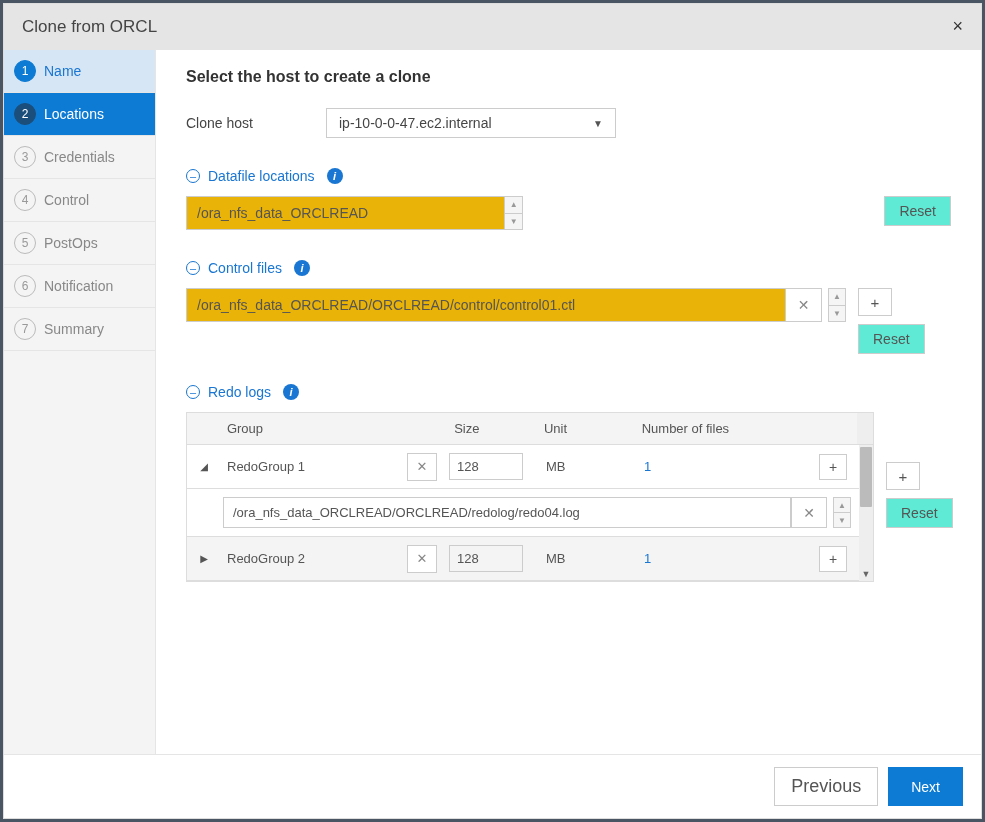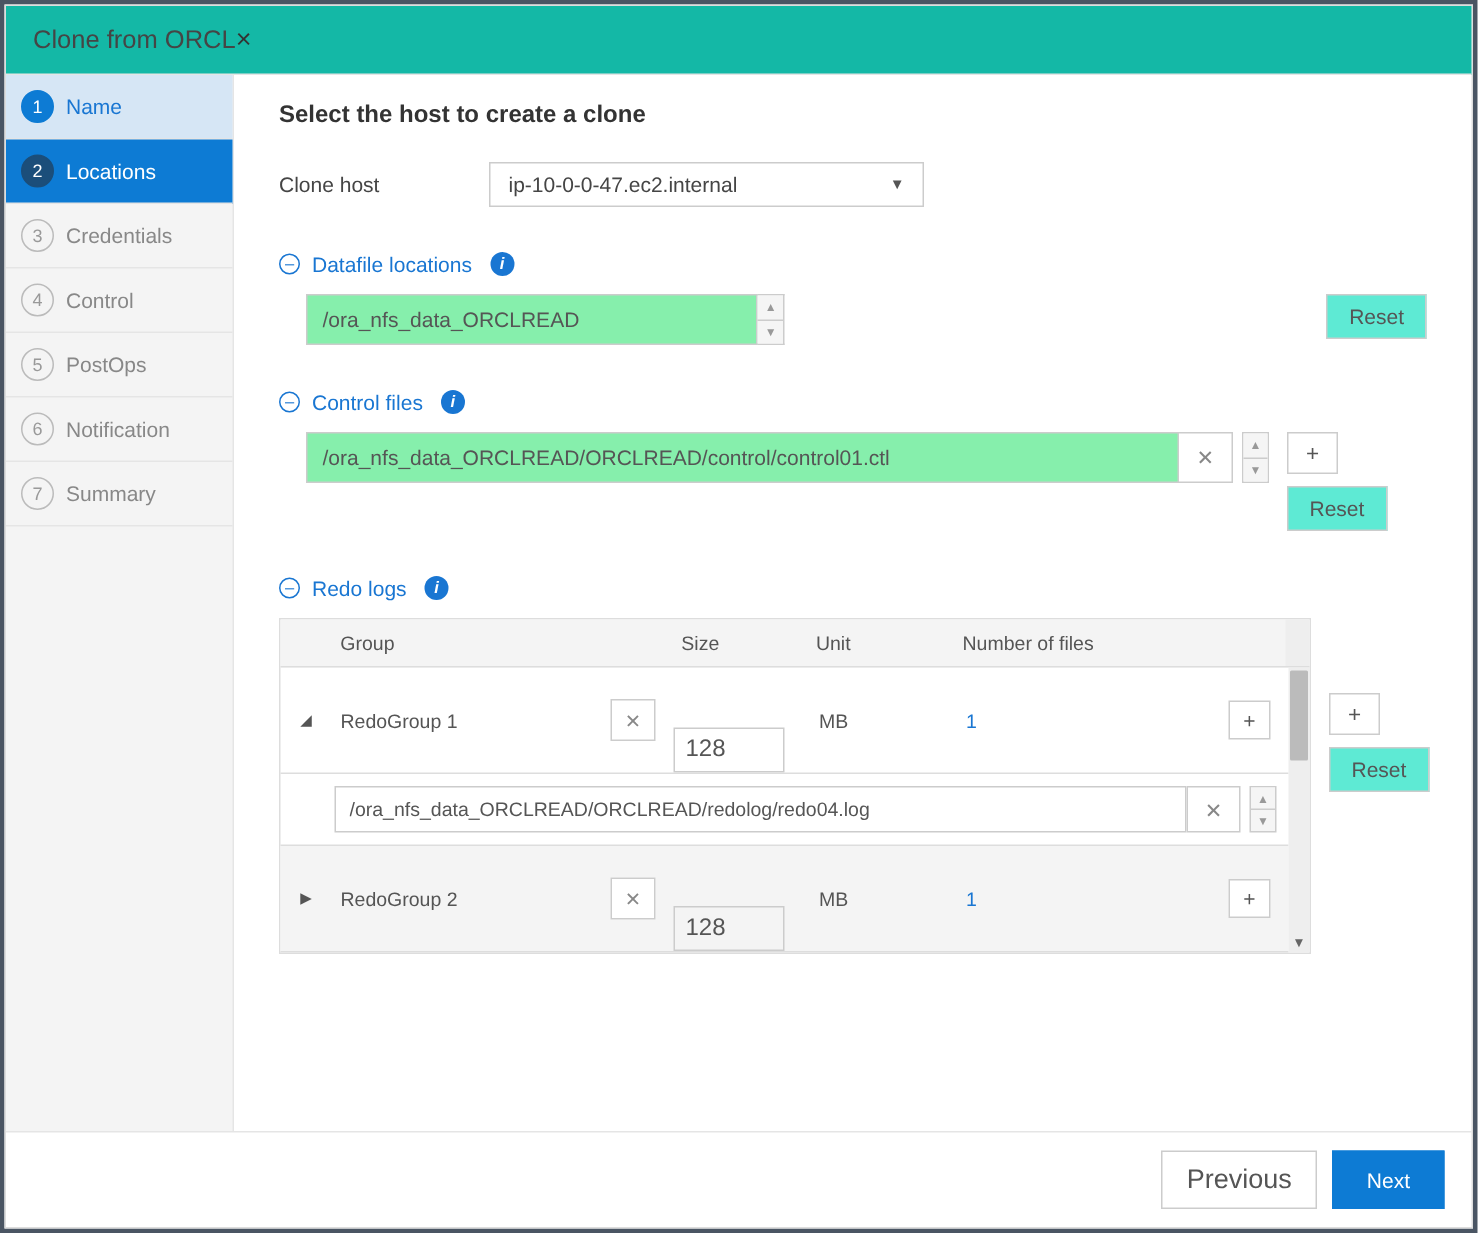--- a/index.html
+++ b/index.html
@@ -13,24 +13,25 @@
     }
     .dialog {
       background: #fff;
       width: 100%;
       height: 100%;
       display: flex;
       flex-direction: column;
       border: 1px solid #ddd;
     }
     .dialog-header {
-      background: #14b8a6;
+      background: #e5e5e5;
       border-bottom: 1px solid #e5e5e5;
       padding: 12px 18px;
       display: flex;
+      justify-content: space-between;
       align-items: center;
     }
     .dialog-title {
       font-size: 17px;
       color: #454545;
       font-weight: 400;
     }
     .close-btn {
       font-size: 18px;
       color: #333;
@@ -171,23 +172,22 @@
       flex: 1;
       display: flex;
       max-width: 620px;
     }
     .text-input {
       flex: 1;
       border: 1px solid #ccc;
       padding: 8px 10px;
       font-size: 14px;
       color: #555;
-      background: #86efac;
+      background: #eab308;
       font-family: inherit;
-      margin-left: 18px;
     }
     .spinner {
       display: flex;
       flex-direction: column;
       border: 1px solid #ccc;
       border-left: none;
       width: 18px;
     }
     .spinner-btn {
       flex: 1;
@@ -290,25 +290,24 @@
       align-items: center;
       justify-content: center;
       font-size: 13px;
       color: #888;
       cursor: pointer;
       margin: 0 6px;
     }
     .inline-input {
       border: 1px solid #ccc;
       padding: 5px 7px;
-      font-size: 16px;
+      font-size: 13px;
       width: 74px;
       font-family: inherit;
       color: #555;
-      margin-top: 40px;
     }
     .unit-val { padding: 5px 7px; }
     .numfiles {
       color: #1976d2;
       padding: 5px 7px;
     }
     .inline-plus {
       border: 1px solid #ccc;
       background: #fff;
       width: 28px;

